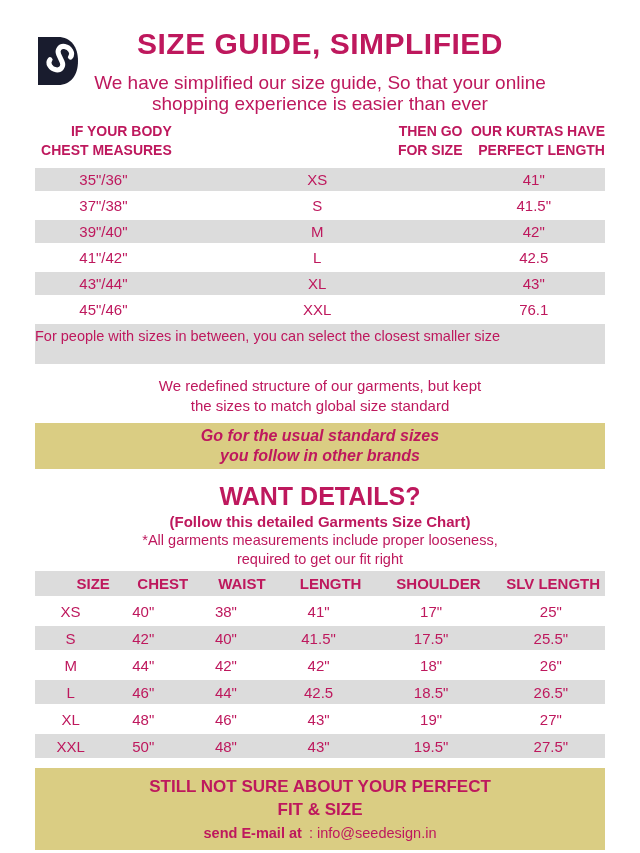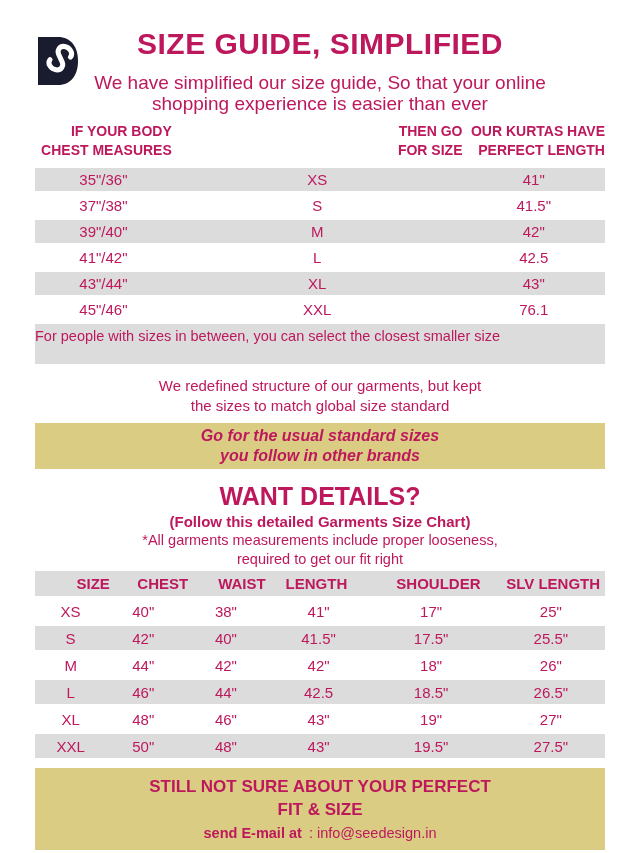--- a/index.html
+++ b/index.html
@@ -113,21 +113,21 @@
   <div class="details-title">WANT DETAILS?</div>
   <div class="details-sub">(Follow this detailed Garments Size Chart)</div>
   <div class="details-note pre">*All garments measurements include proper looseness,
 required to get our fit right</div>
 
   <div class="t2">
     <div class="t2-head">
       <div class="cell k1" style="text-align:center">SIZE</div>
       <div class="cell k2" style="text-align:center">CHEST</div>
       <div class="cell k3" style="text-align:center">WAIST</div>
-      <div class="cell k4" style="text-align:left">LENGTH</div>
+      <div class="cell k4" style="text-align:center">LENGTH</div>
       <div class="cell k5" style="text-align:center">SHOULDER</div>
       <div class="cell k6" style="text-align:center">SLV LENGTH</div>
     </div>
     <div class="t2-body">
       <div class="trow">
         <div class="cell k1">XS</div>
         <div class="cell k2">40"</div>
         <div class="cell k3">38"</div>
         <div class="cell k4">41"</div>
         <div class="cell k5">17"</div>

